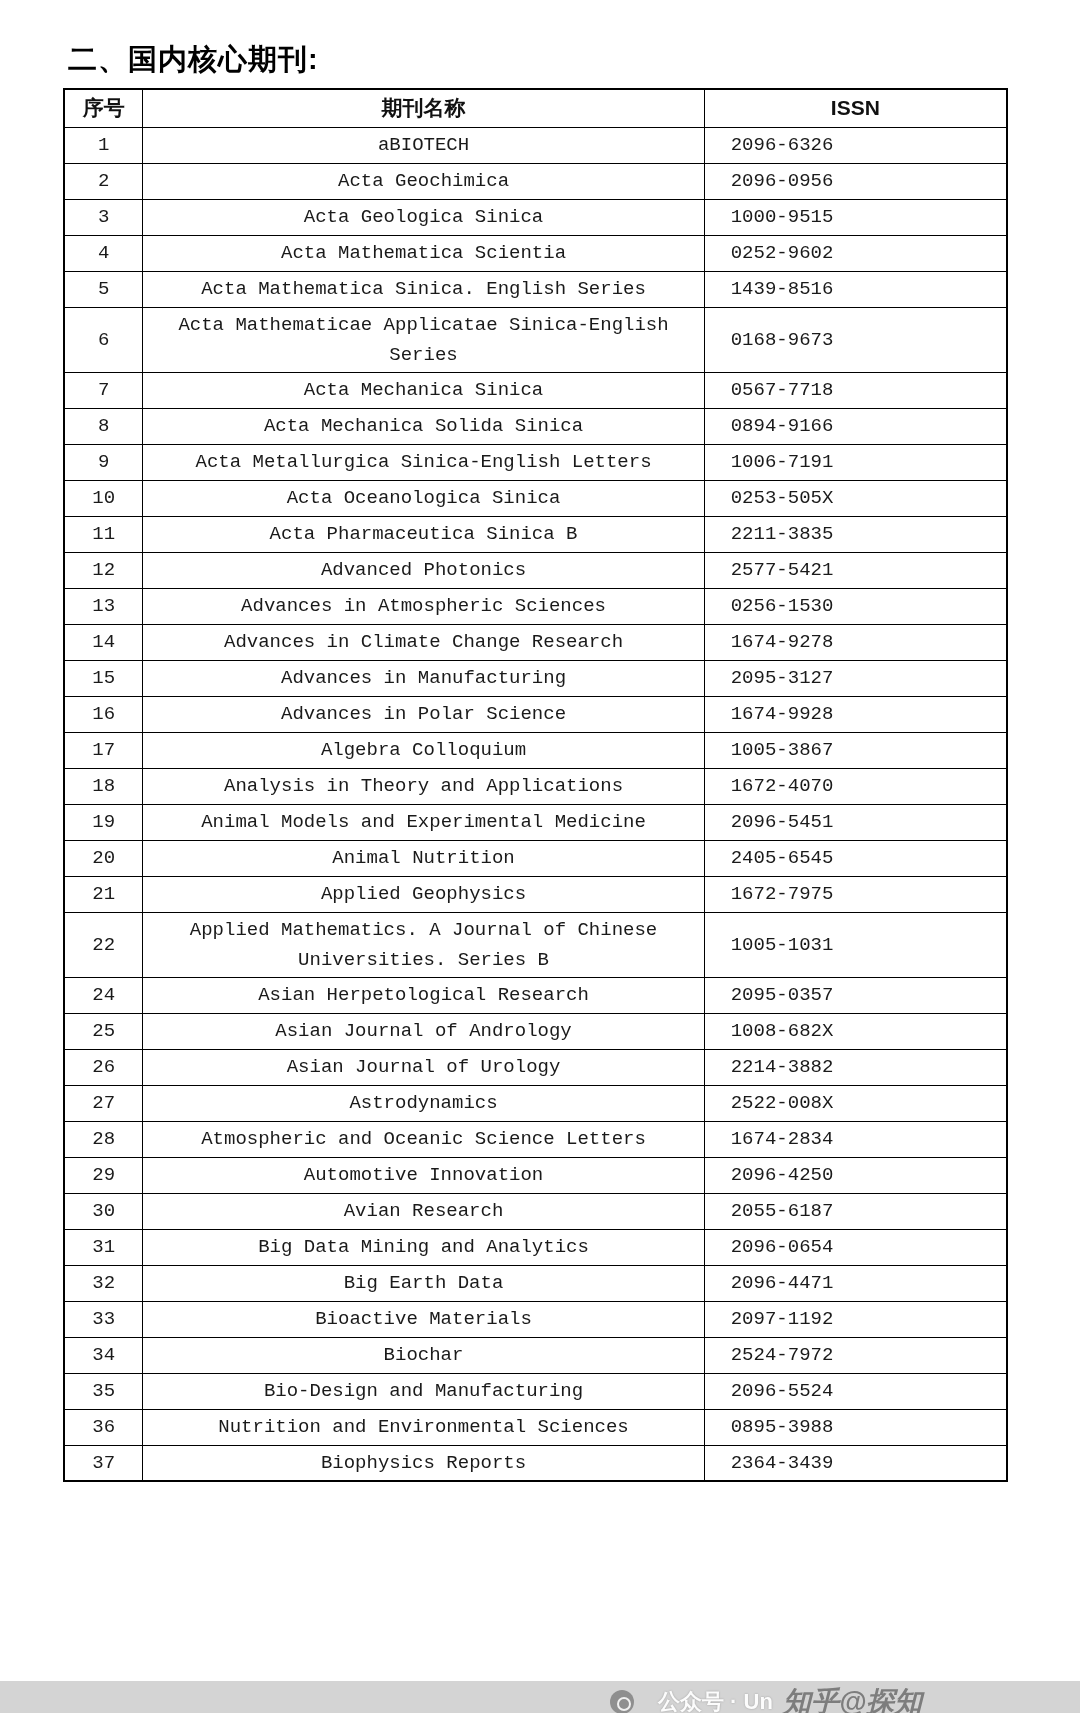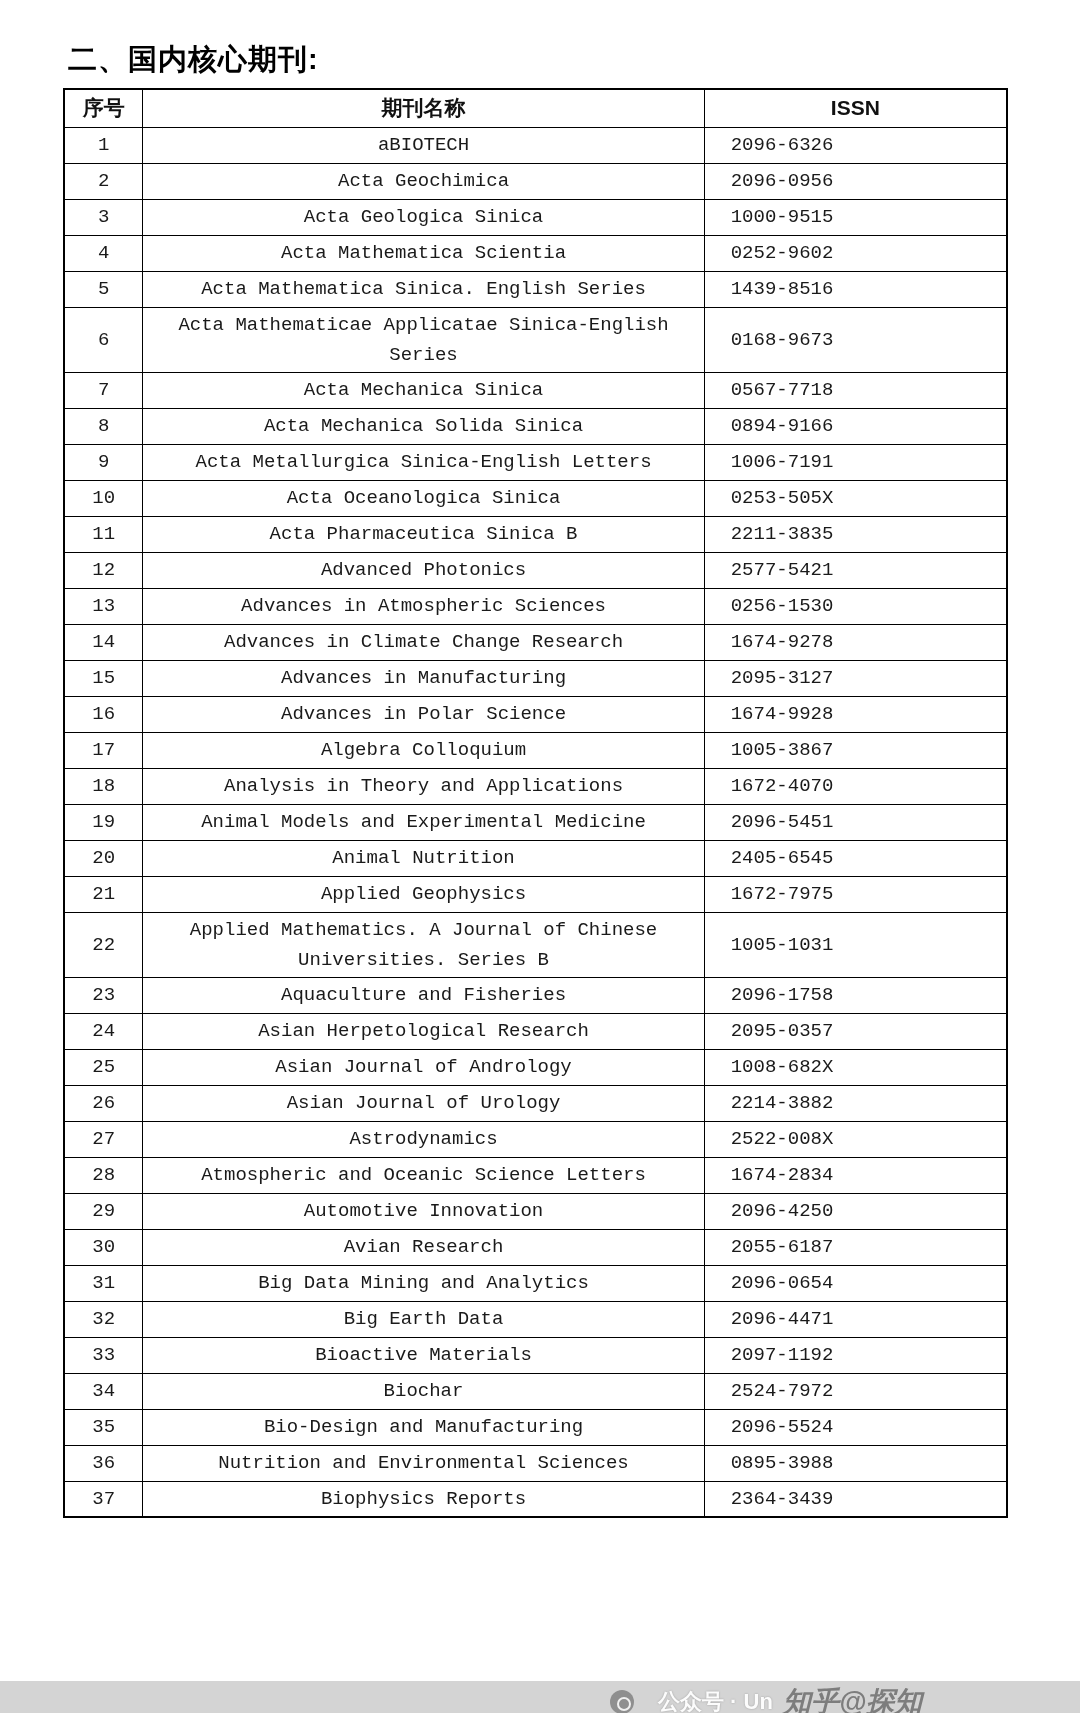--- a/index.html
+++ b/index.html
@@ -235,25 +235,20 @@
           <td class="col-no">21</td>
           <td class="col-name">Applied Geophysics</td>
           <td class="col-issn">1672-7975</td>
         </tr>
         <tr>
           <td class="col-no">22</td>
           <td class="col-name">Applied Mathematics. A Journal of Chinese Universities. Series B</td>
           <td class="col-issn">1005-1031</td>
         </tr>
         <tr>
-          <td class="col-no">23</td>
-          <td class="col-name">Aquaculture and Fisheries</td>
-          <td class="col-issn">2096-1758</td>
-        </tr>
-        <tr>
           <td class="col-no">24</td>
           <td class="col-name">Asian Herpetological Research</td>
           <td class="col-issn">2095-0357</td>
         </tr>
         <tr>
           <td class="col-no">25</td>
           <td class="col-name">Asian Journal of Andrology</td>
           <td class="col-issn">1008-682X</td>
         </tr>
         <tr>

